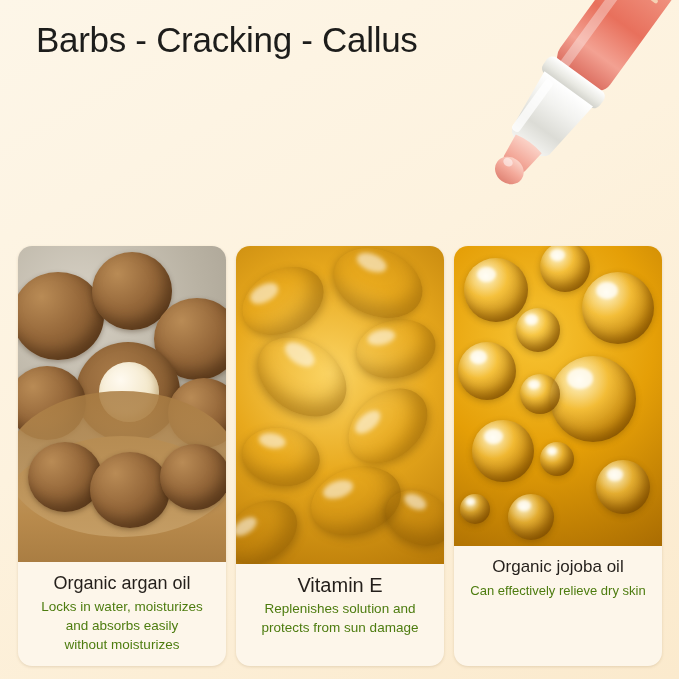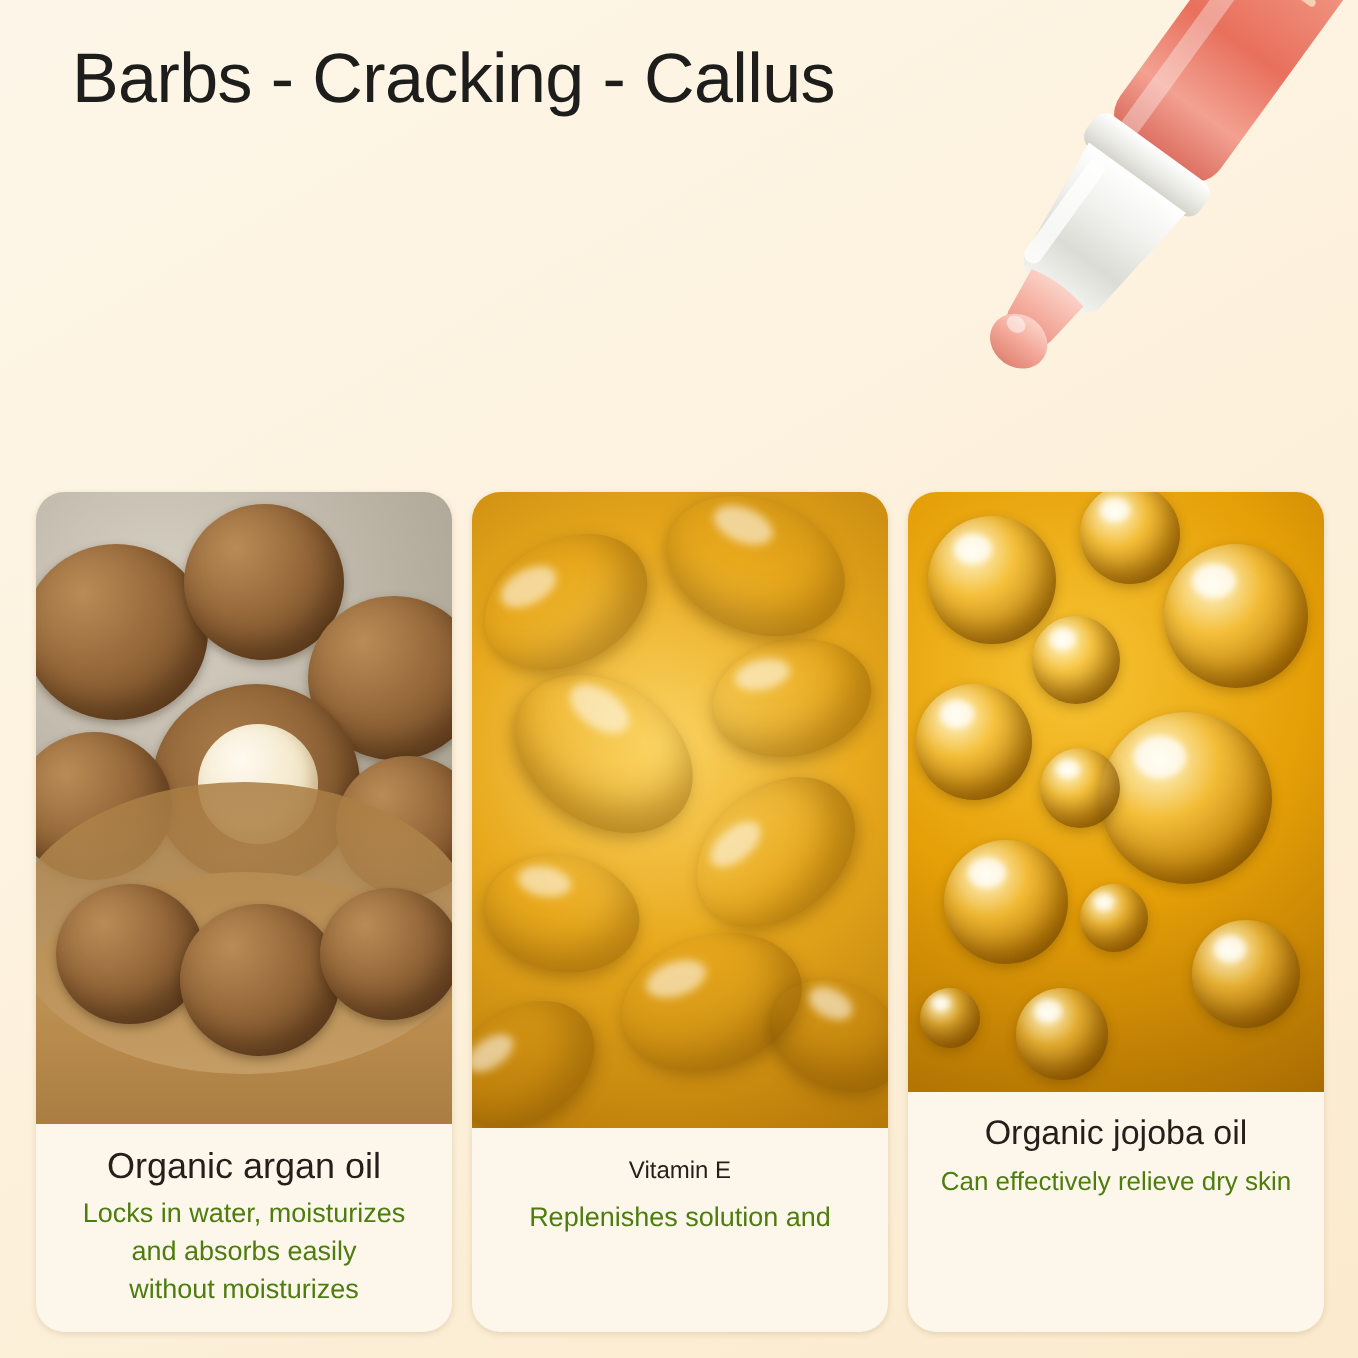--- a/index.html
+++ b/index.html
@@ -108,21 +108,21 @@
   .card-desc {
     font-size: 13.5px;
     color: #4d7c0f;
     line-height: 19px;
   }
   .card-desc div { white-space: nowrap; }
 
   
   .card.c2 .card-photo { height: 318px; }
   .card.c3 .card-photo { height: 300px; }
-  .card.c2 .card-title { font-size: 12px; }
+  .card.c2 .card-title { font-size: 20px; }
   .card.c3 .card-title { font-size: 17px; }
   .card.c3 .card-desc { font-size: 13px; }
 
   
   .ph1 {
     position: absolute; inset: 0;
     background:
       radial-gradient(circle at 30% 18%, #d8d2c6 0%, #b9b2a3 40%, #8e8678 100%);
   }
   .ph1 .bowl {
@@ -306,20 +306,21 @@
           <div class="cap" style="width:78px;height:58px;left:6px;top:182px;transform:rotate(10deg);"></div>
           <div class="cap" style="width:92px;height:66px;left:74px;top:222px;transform:rotate(-18deg);"></div>
           <div class="cap" style="width:70px;height:52px;left:148px;top:246px;transform:rotate(26deg);"></div>
           <div class="cap" style="width:76px;height:56px;left:-12px;top:258px;transform:rotate(-34deg);"></div>
         </div>
       </div>
       <div class="card-text">
         <div class="card-title">Vitamin E</div>
         <div class="card-desc">
           <div>Replenishes solution and</div>
+          <div>protects from sun damage</div>
         </div>
       </div>
     </div>
 
     <div class="card c3">
       <div class="card-photo">
         <div class="ph3">
           <div class="bub" style="width:64px;height:64px;left:10px;top:12px;"></div>
           <div class="bub" style="width:50px;height:50px;left:86px;top:-4px;"></div>
           <div class="bub" style="width:72px;height:72px;left:128px;top:26px;"></div>

